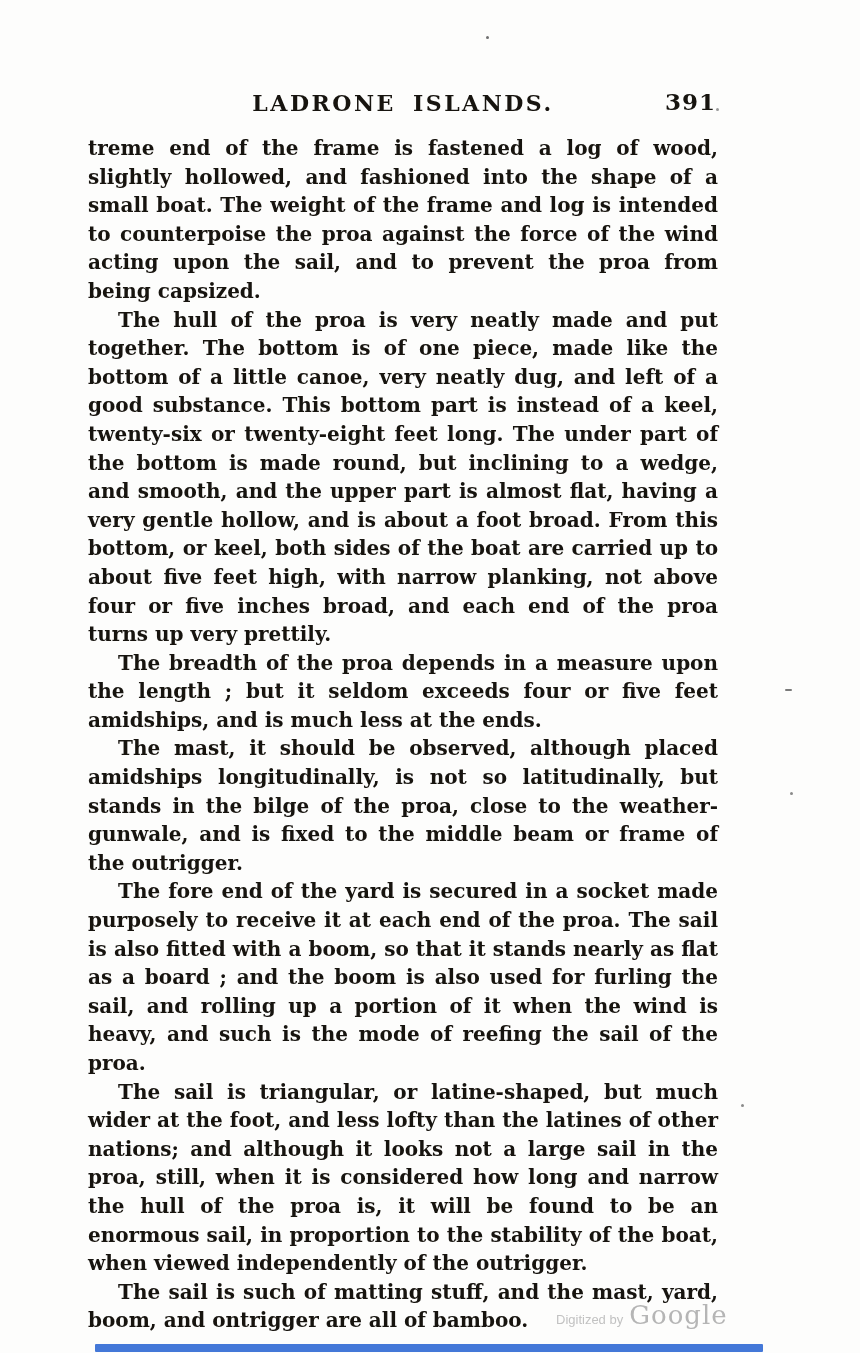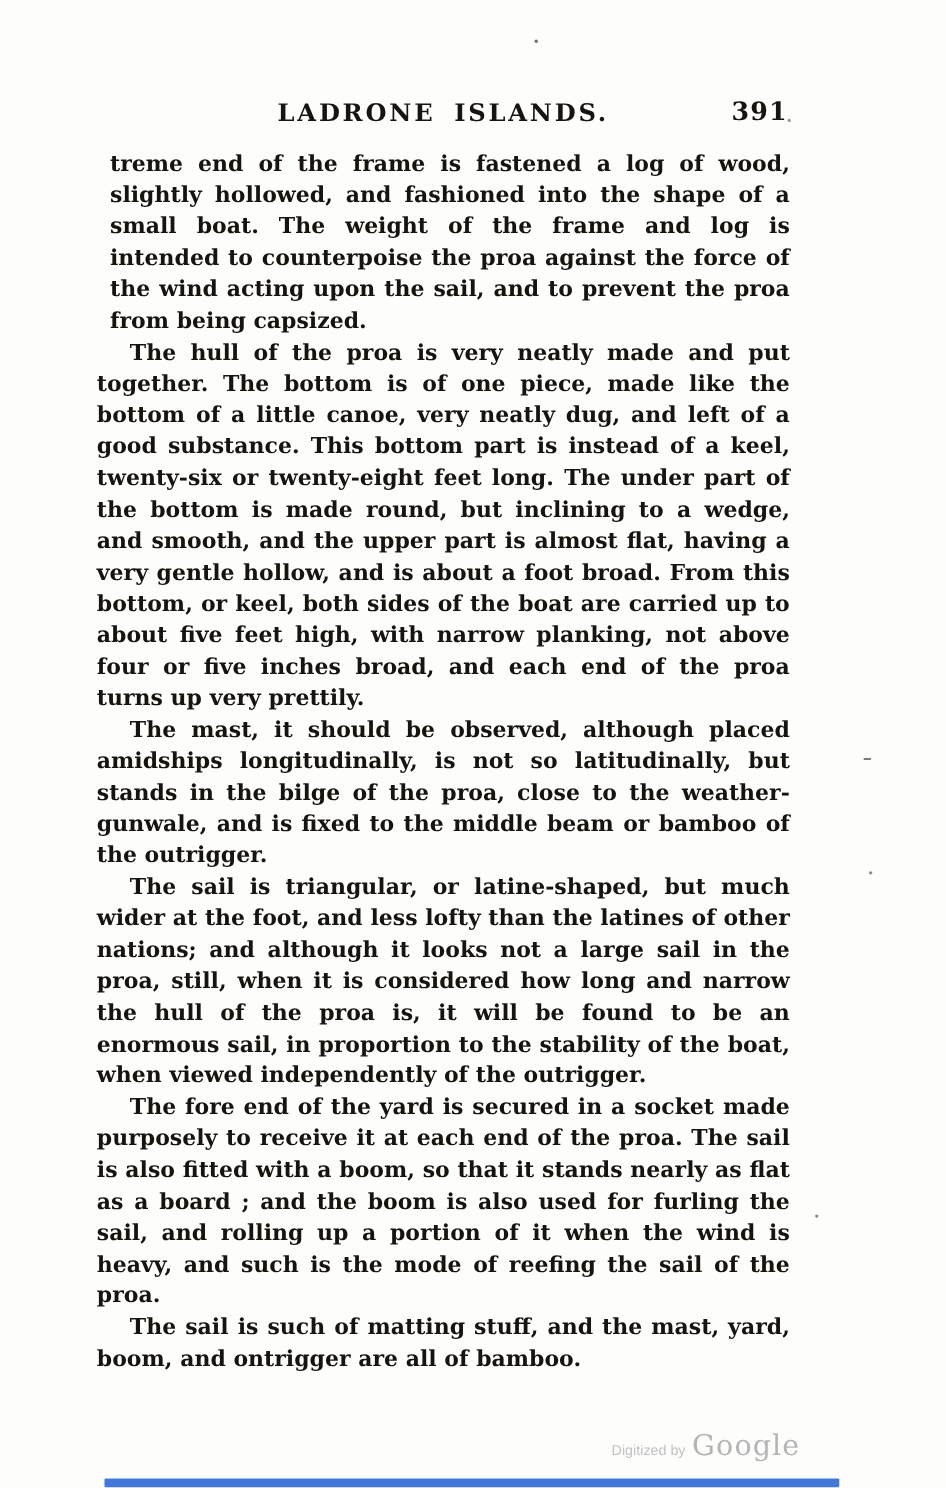--- a/index.html
+++ b/index.html
@@ -43,21 +43,21 @@
     position: absolute;
     top: 134px;
     left: 88px;
     width: 630px;
     font-size: 20px;
     line-height: 28.6px;
     font-weight: 600;
     text-align: justify;
   }
   .para { margin: 0; text-indent: 30px; }
-  .para.no-indent { text-indent: 0; margin-left: 12px; }
+  .para.no-indent { text-indent: 0; }
   .watermark {
     position: absolute;
     top: 1256px;
     left: 556px;
     display: flex;
     align-items: baseline;
     gap: 6px;
     white-space: nowrap;
     margin-top: 44px;
   }
@@ -94,23 +94,24 @@
 <div class="scan-page">
 
   <div class="header">
     <span class="running-title">LADRONE ISLANDS.</span>
     <span class="page-number">391</span>
   </div>
 
   <div class="body-text">
     <p class="para no-indent">treme end of the frame is fastened a log of wood, slightly hollowed, and fashioned into the shape of a small boat.  The weight of the frame and log is intended to counterpoise the proa against the force of the wind acting upon the sail, and to prevent the proa from being capsized.</p>
     <p class="para">The hull of the proa is very neatly made and put together.  The bottom is of one piece, made like the bottom of a little canoe, very neatly dug, and left of a good substance.  This bottom part is instead of a keel, twenty-six or twenty-eight feet long.  The under part of the bottom is made round, but inclining to a wedge, and smooth, and the upper part is almost flat, having a very gentle hollow, and is about a foot broad.  From this bottom, or keel, both sides of the boat are carried up to about five feet high, with narrow planking, not above four or five inches broad, and each end of the proa turns up very prettily.</p>
-    <p class="para">The mast, it should be observed, although placed amidships longitudinally, is not so latitudinally, but stands in the bilge of the proa, close to the weather-gunwale, and is fixed to the middle beam or bamboo of the outrigger.</p>
+    <p class="para">The breadth of the proa depends in a measure upon the length ; but it seldom exceeds four or five feet amidships, and is much less at the ends.</p>
+    <p class="para">The mast, it should be observed, although placed amidships longitudinally, is not so latitudinally, but stands in the bilge of the proa, close to the weather-gunwale, and is fixed to the middle beam or frame of the outrigger.</p>
+    <p class="para">The fore end of the yard is secured in a socket made purposely to receive it at each end of the proa.  The sail is also fitted with a boom, so that it stands nearly as flat as a board ; and the boom is also used for furling the sail, and rolling up a portion of it when the wind is heavy, and such is the mode of reefing the sail of the proa.</p>
     <p class="para">The sail is triangular, or latine-shaped, but much wider at the foot, and less lofty than the latines of other nations; and although it looks not a large sail in the proa, still, when it is considered how long and narrow the hull of the proa is, it will be found to be an enormous sail, in proportion to the stability of the boat, when viewed independently of the outrigger.</p>
-    <p class="para">The fore end of the yard is secured in a socket made purposely to receive it at each end of the proa.  The sail is also fitted with a boom, so that it stands nearly as flat as a board ; and the boom is also used for furling the sail, and rolling up a portion of it when the wind is heavy, and such is the mode of reefing the sail of the proa.</p>
     <p class="para">The sail is such of matting stuff, and the mast, yard, boom, and ontrigger are all of bamboo.</p>
   </div>
 
   <div class="watermark">
     <span class="wm-prefix">Digitized by</span>
     <span class="wm-logo">Google</span>
   </div>
 
   <div class="footer-bar" style="background: rgb(68, 120, 216);"></div>
 

